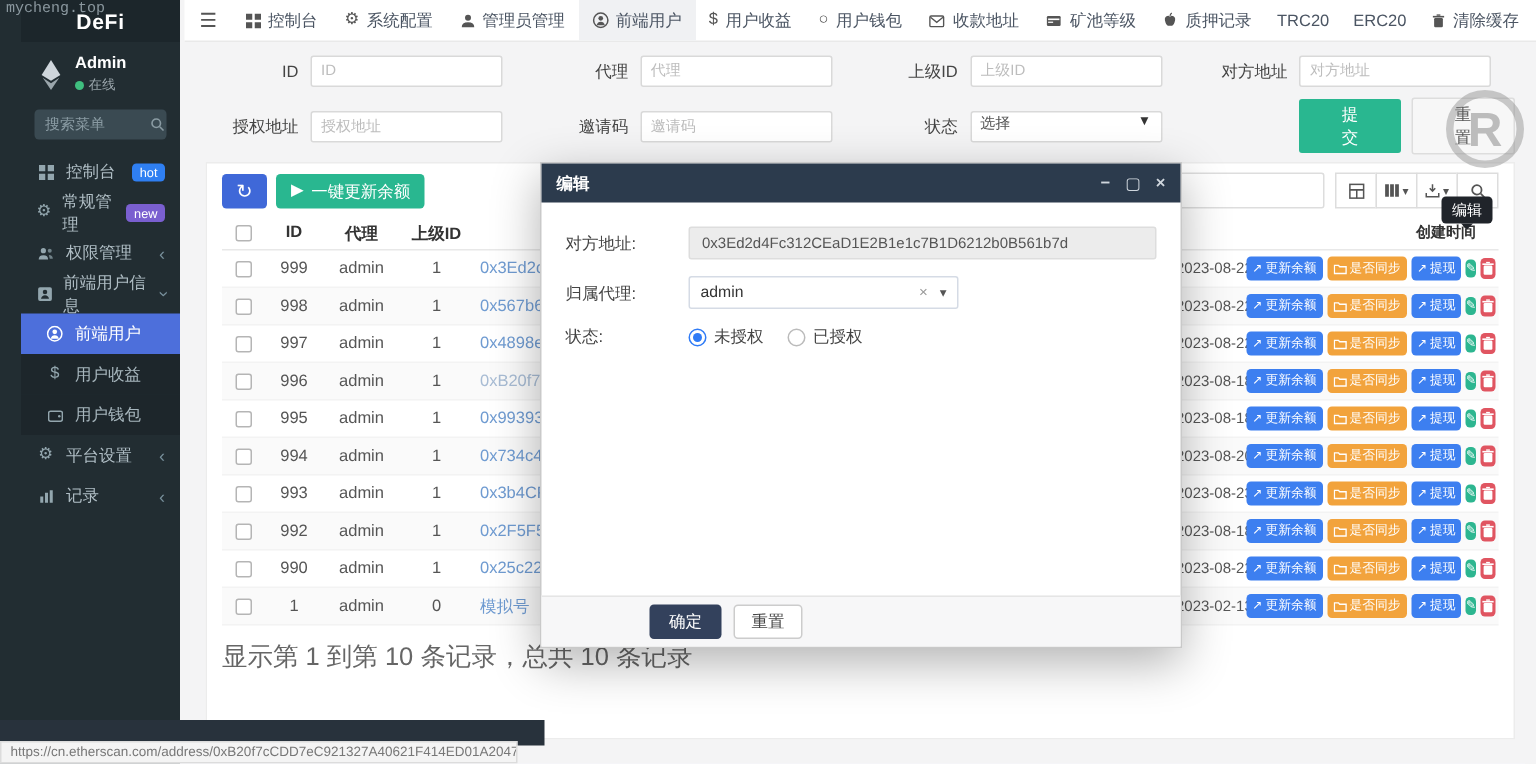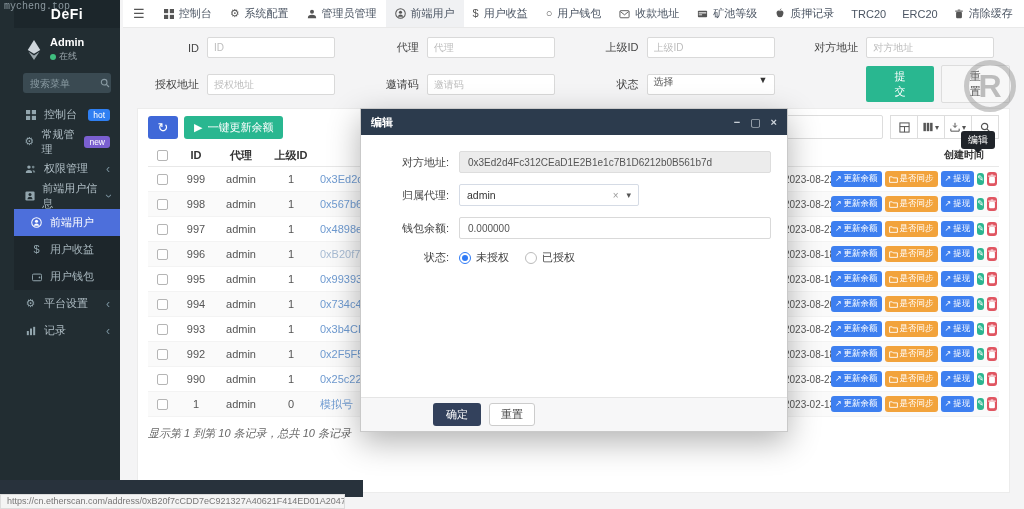--- a/index.html
+++ b/index.html
@@ -79,30 +79,30 @@
   .c-addr { flex:1; overflow:hidden; white-space:nowrap; text-align:left; padding-left:4px; }
   .c-addr a { color:#6f9bd1; text-decoration:none; cursor:pointer; }
   .c-addr a.muted { color:#a8bcd4; }
   .c-date { width:55px; white-space:nowrap; text-align:left; font-size:10px; }
   .c-ops { width:160px; display:flex; gap:3px; justify-content:flex-end; align-items:center; padding-right:2px; }
   .ob { border:none; border-radius:3px; color:#fff; font-size:8.5px; padding:2px 4px; display:flex; align-items:center; gap:2px; cursor:pointer; white-space:nowrap; }
   .ob .icon { font-size:8px; }
   .ob-blue { background:#3d7ff0; } .ob-orange { background:#f2a33c;justify-content:flex-end; }
   .ob-green { background:#2db690; width:17px; justify-content:center; padding:2px 0; }
   .ob-red { background:#e05561; width:17px; justify-content:center; padding:2px 0; }
-  .pager { padding:9px 10px; font-size:11px; color:#666;font-style:italic; }
+  .pager { padding:9px 10px; font-size:17px; color:#666; }
 
   
   .modal { position:absolute; left:360px; top:108px; width:428px; background:#fff; border:1px solid #c9c9c9; box-shadow:0 10px 30px rgba(0,0,0,.3); z-index:40; }
   .modal-head { height:26px; background:#2c3b4d; color:#fff; display:flex; align-items:center; padding:0 10px; font-size:11px; font-weight:bold; }
   .win-ctls { margin-left:auto; display:flex; gap:10px; color:#cfd6dd; font-size:11px; }
   .win-ctls span { cursor:pointer; }
   .modal-body { padding:16px 16px 0; height:262px; font-size:11px; color:#444; }
   .m-row { display:flex; align-items:center; margin-bottom:11px; }
-  .m-label { width:72px; text-align:right; margin-right:10px; white-space:nowrap; }
+  .m-label { width:72px; margin-right:10px; white-space:nowrap; }
   .m-input { flex:1; height:22px; border:1px solid #d9d9d9; border-radius:2px; font-size:10px; color:#555; padding:0 8px; outline:none; background:#fff; }
   .m-input[readonly] { background:#ececec; border-color:#ddd; }
   .m-select { width:180px; height:22px; border:1px solid #d5dbe5; border-radius:2px; display:flex; align-items:center; font-size:10.5px; color:#333; padding:0 7px; cursor:pointer; }
   .m-select .clear { margin-left:auto; color:#999; font-size:10px; }
   .m-select .caret { margin-left:8px; color:#555; font-size:9px; }
   .radio-group { display:flex; gap:16px; align-items:center; }
   .radio { display:flex; gap:5px; align-items:center; cursor:pointer; }
   .rdot { width:12px; height:12px; border-radius:50%; border:1px solid #bbb; background:#fff; position:relative; }
   .rdot.on { border-color:#2f7bf6; }
   .rdot.on::after { content:""; position:absolute; left:2px; top:2px; width:6px; height:6px; border-radius:50%; background:#2f7bf6; }
@@ -759,24 +759,20 @@
     </div>
     <div class="m-row">
       <span class="m-label">归属代理:</span>
       <div class="m-select">
         <span>admin</span>
         <span class="clear">×</span>
         <span class="caret">▾</span>
       </div>
     </div>
     <div class="m-row">
-      <span class="m-label">钱包余额:</span>
-      <input class="m-input" value="0.000000" style="">
-    </div>
-    <div class="m-row">
       <span class="m-label">状态:</span>
       <div class="radio-group">
         <span class="radio">
             <span class="rdot on"></span>
             <span>未授权</span>
           </span>
         <span class="radio">
             <span class="rdot"></span>
             <span>已授权</span>
           </span>

